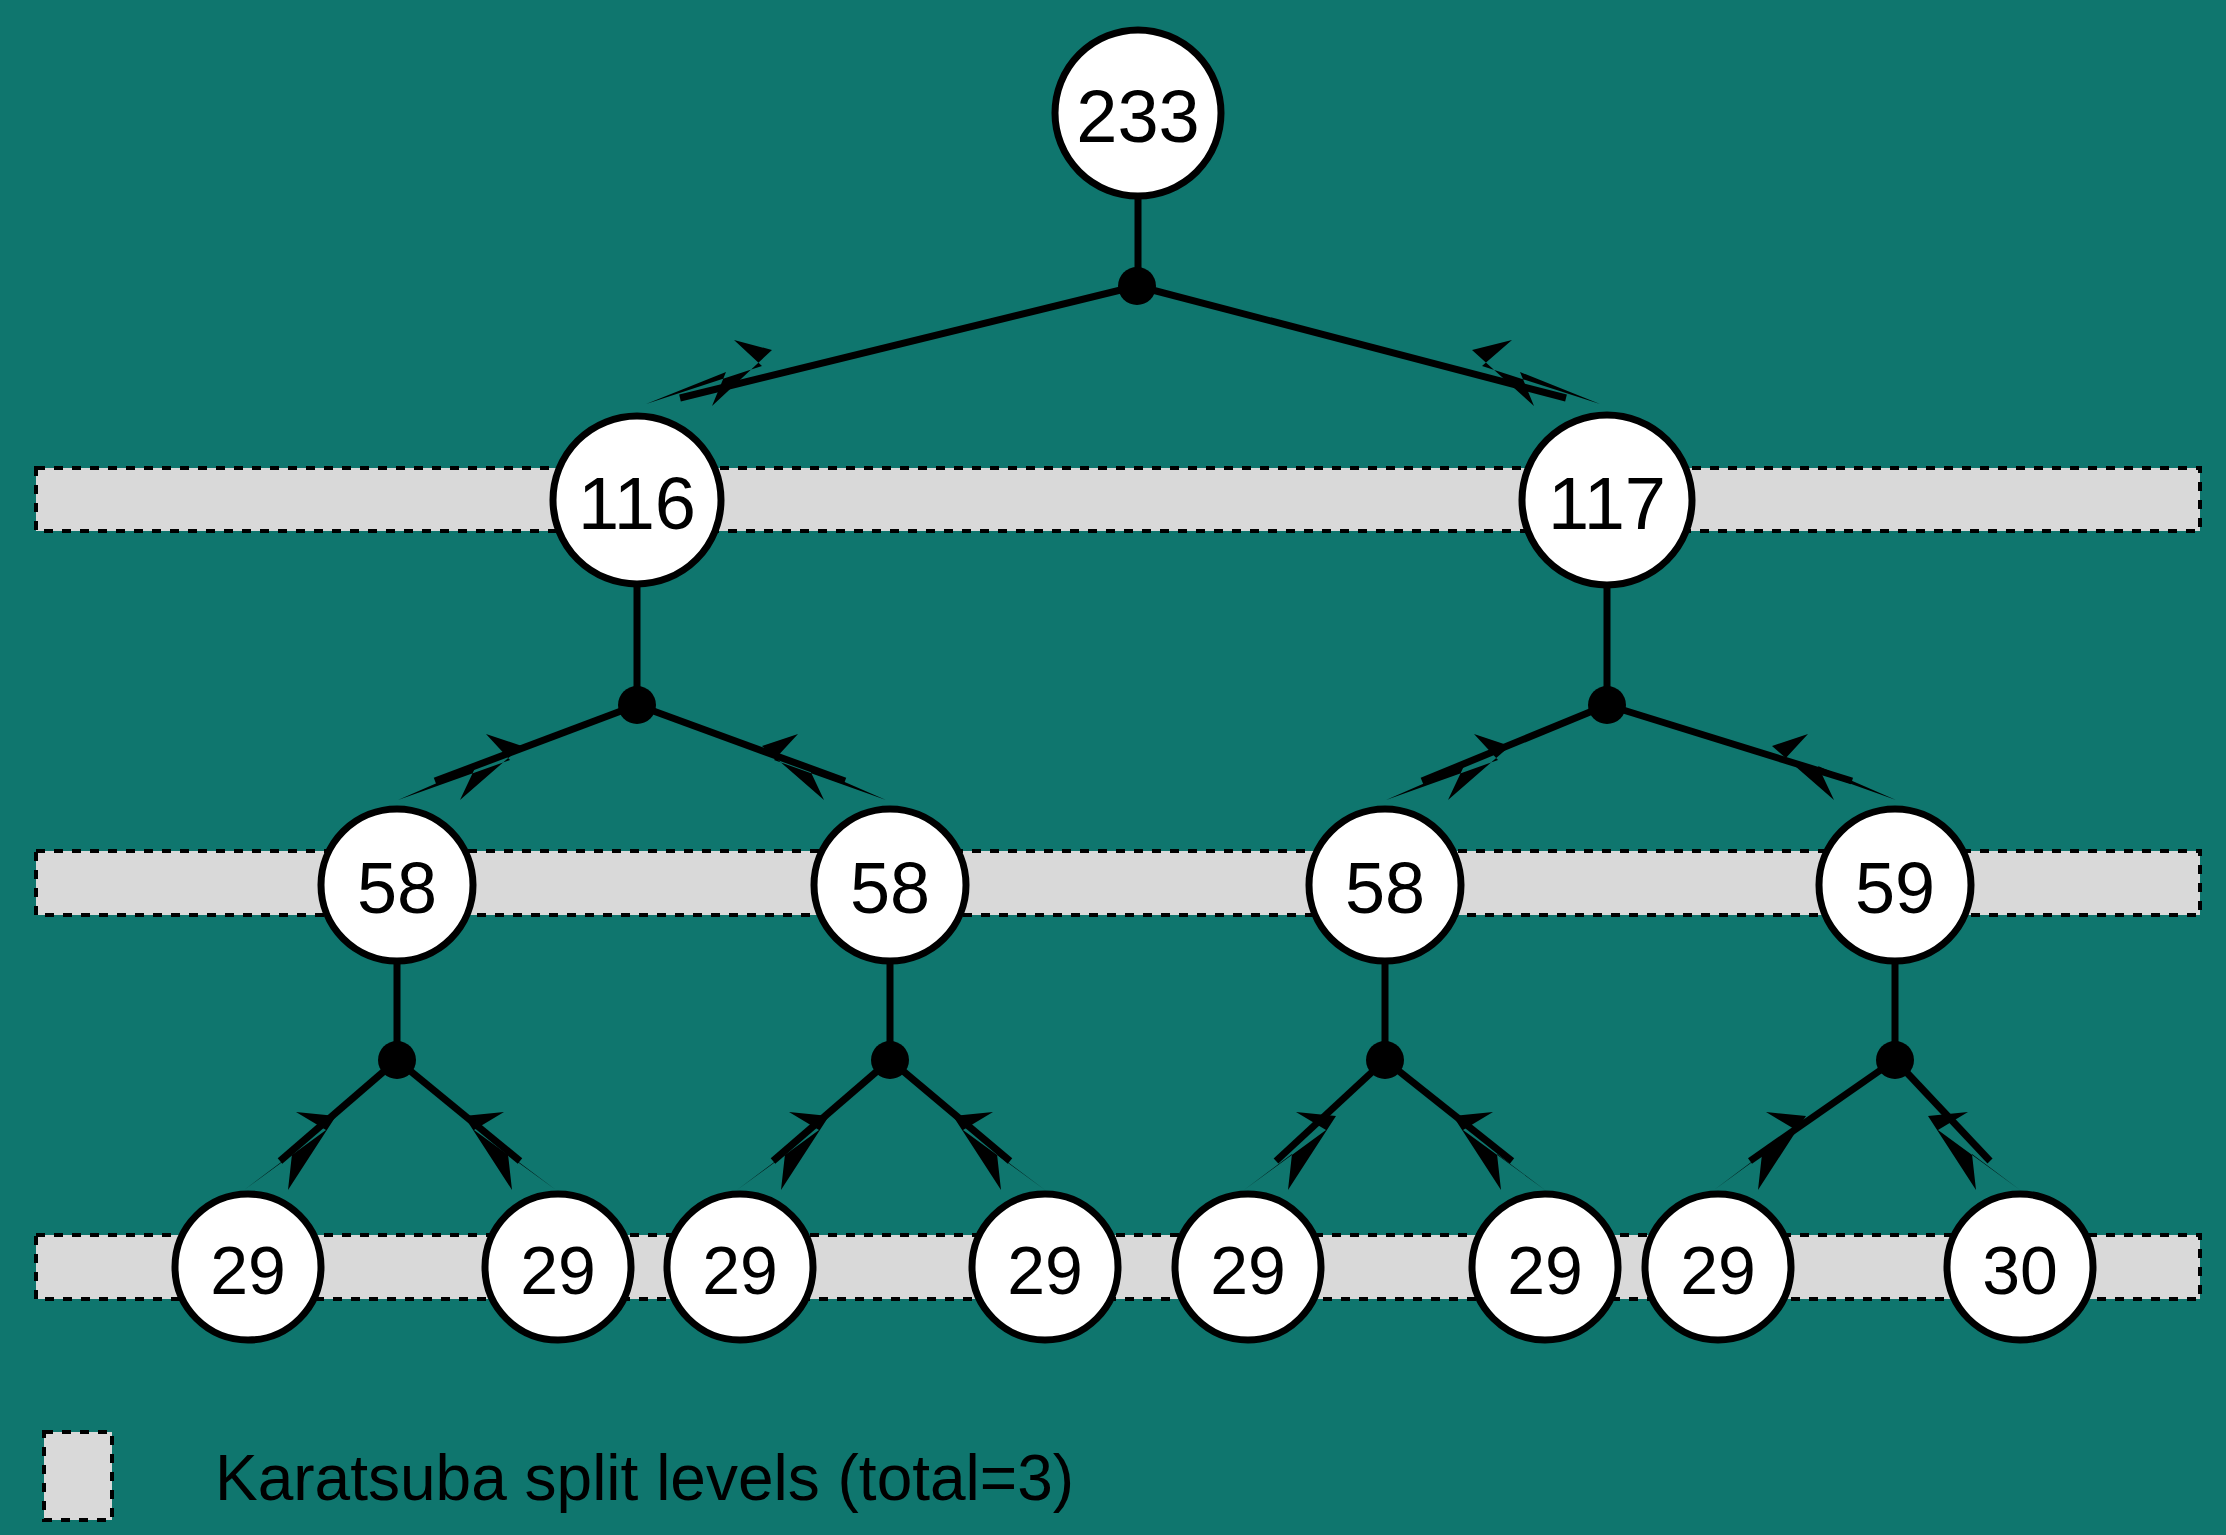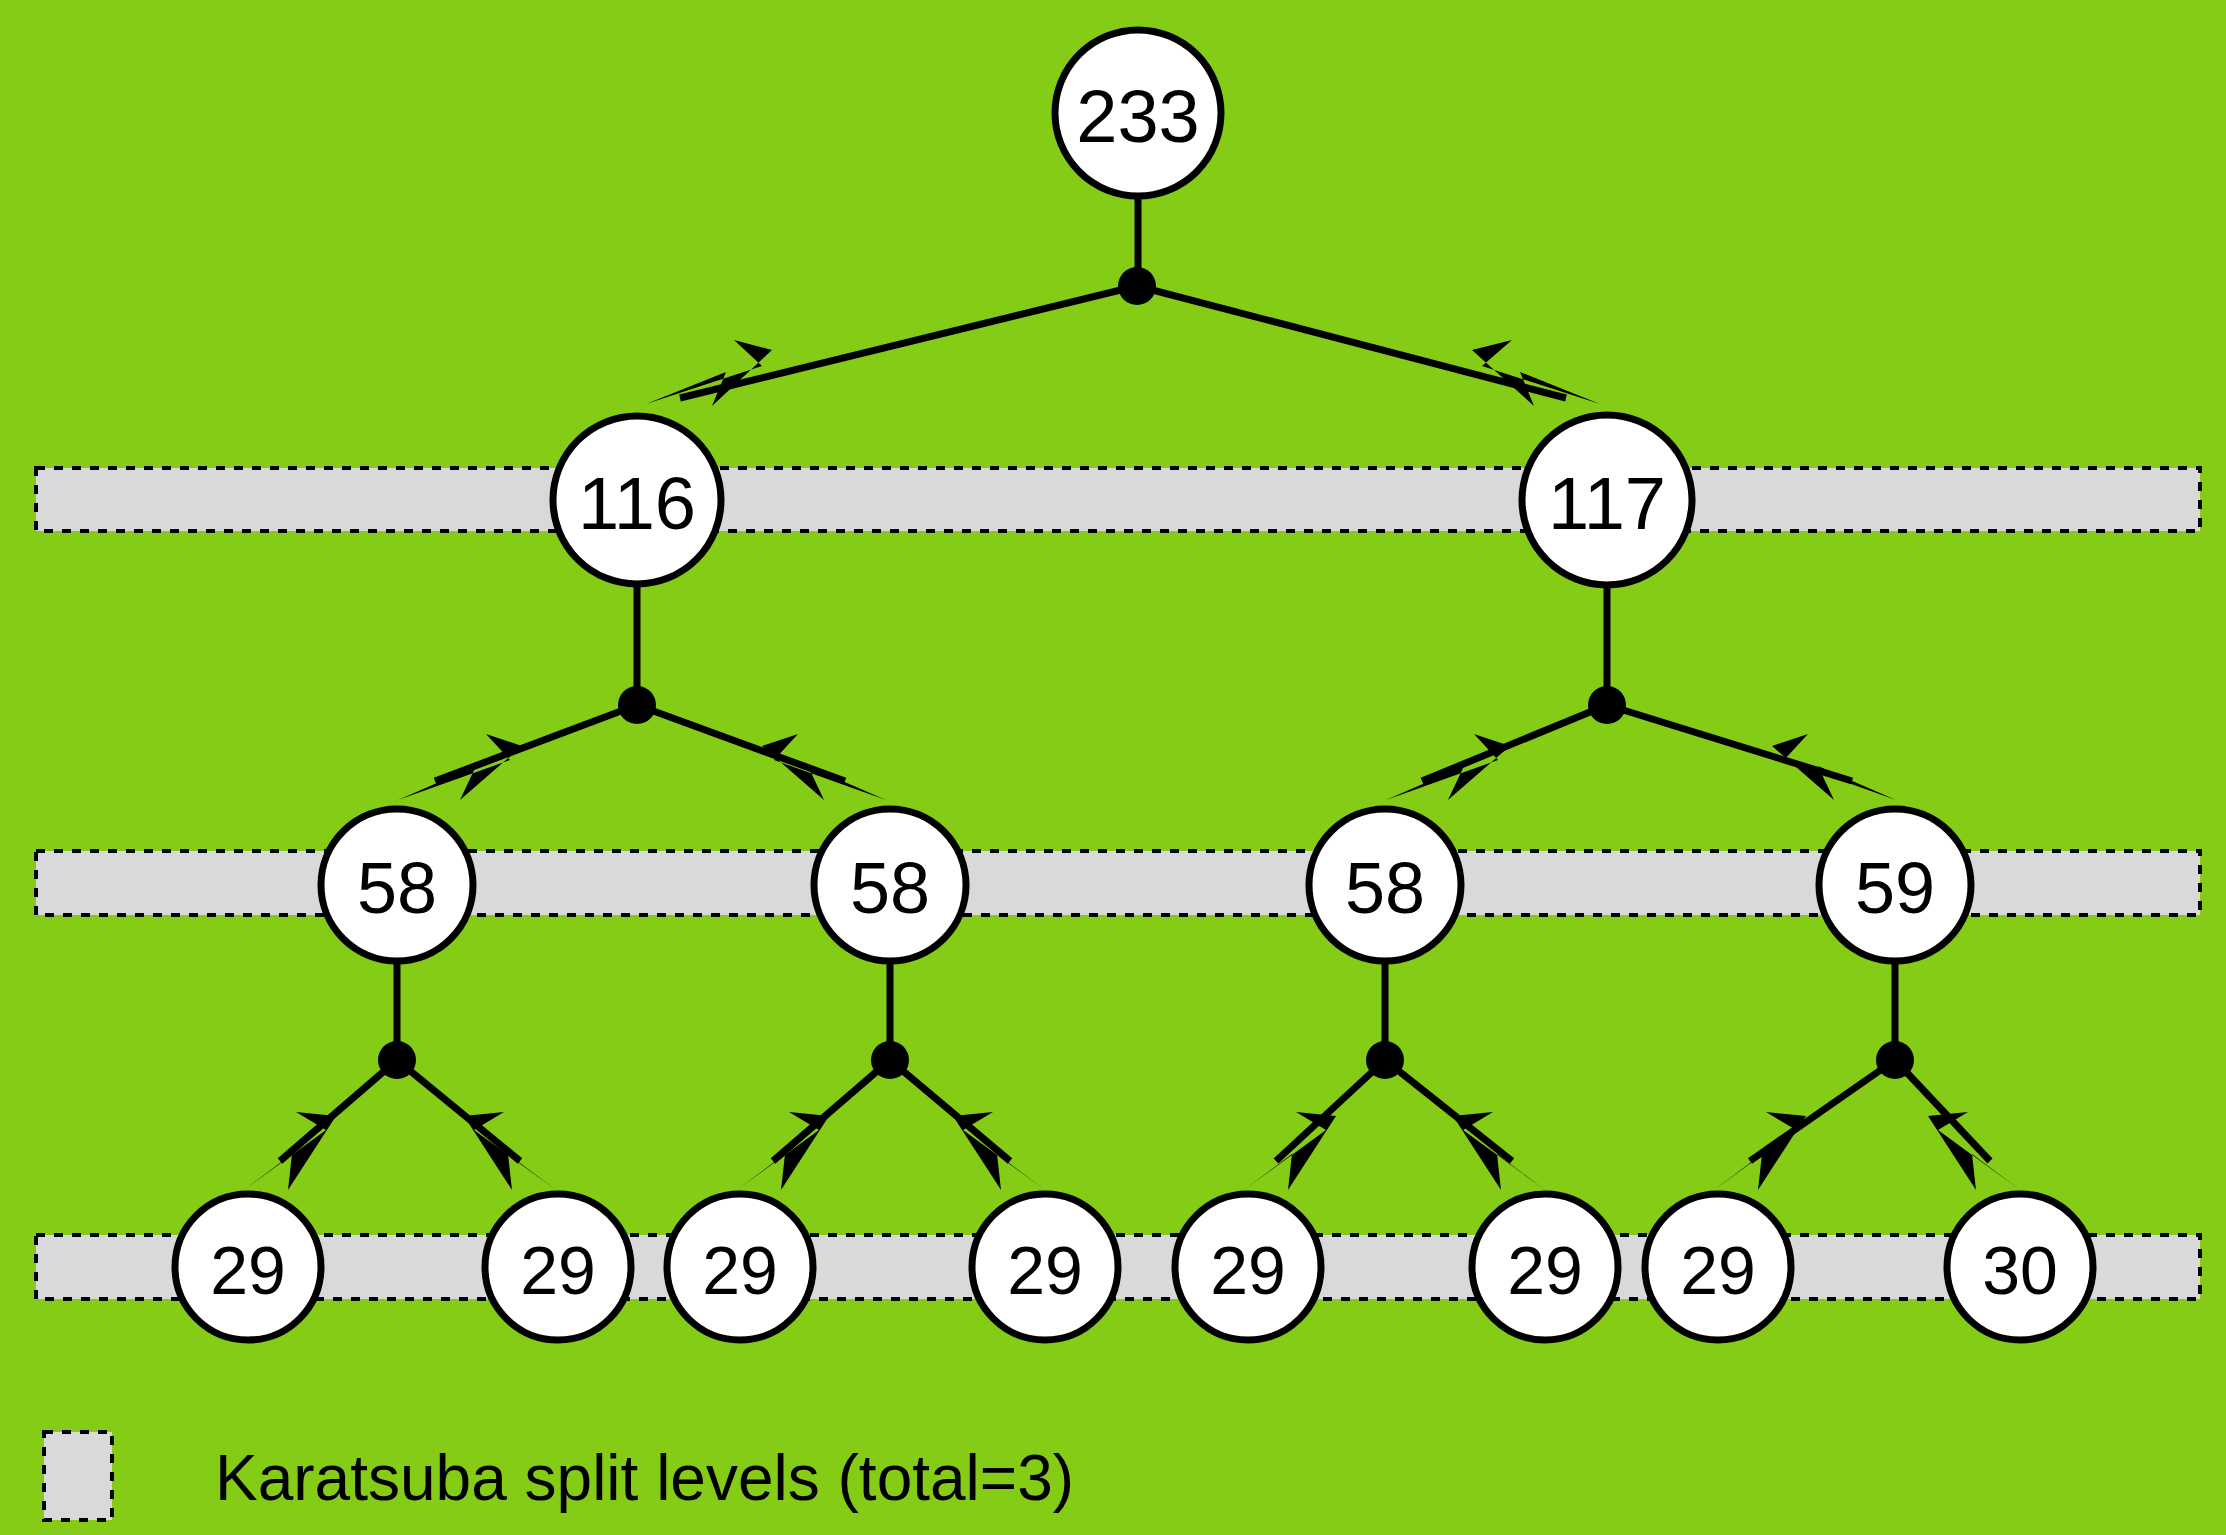--- a/index.html
+++ b/index.html
@@ -7,21 +7,21 @@
     padding: 0;
     background: #ffffff;
   }
   body {
     font-family: "Liberation Sans", sans-serif;
   }
   #stage {
     position: relative;
     width: 2226px;
     height: 1535px;
-    background: #84cc16;
+    background: #0f766e;
     overflow: hidden;
   }
   #tree-svg {
     position: absolute;
     left: 0;
     top: 0;
     width: 2226px;
     height: 1535px;
     display: block;
   }

